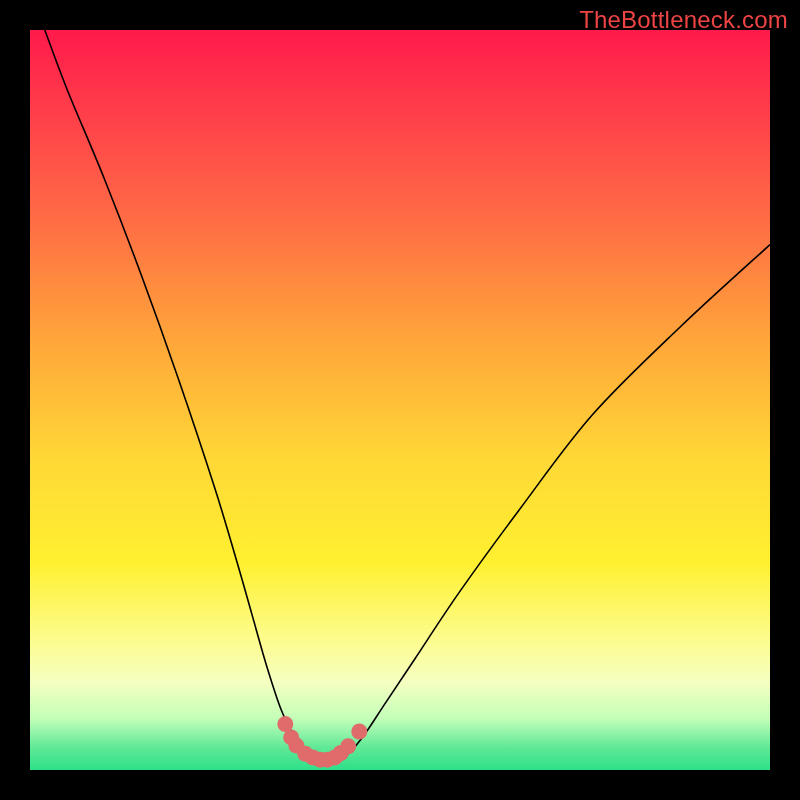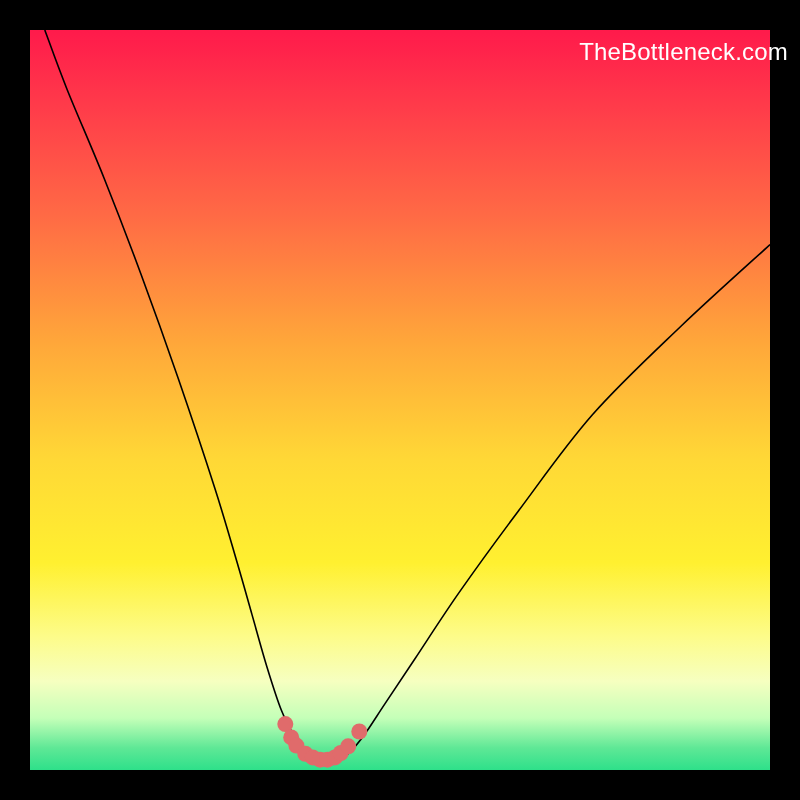--- a/index.html
+++ b/index.html
@@ -30,24 +30,23 @@
       #5fe896 97%,
       #2ee08a 100%
     );
   }
   .watermark {
     position: absolute;
     top: 6px;
     right: 12px;
     font-family: Arial, Helvetica, sans-serif;
     font-size: 24px;
-    color: #ffffff;
+    color: #ef4444;
     letter-spacing: 0.2px;
     font-weight: 500;
-    margin-top: 32px;
   }
   svg.curve {
     position: absolute;
     left: 0; top: 0;
     width: 740px; height: 740px;
     display: block;
   }
 </style>
 </head>
 <body>

